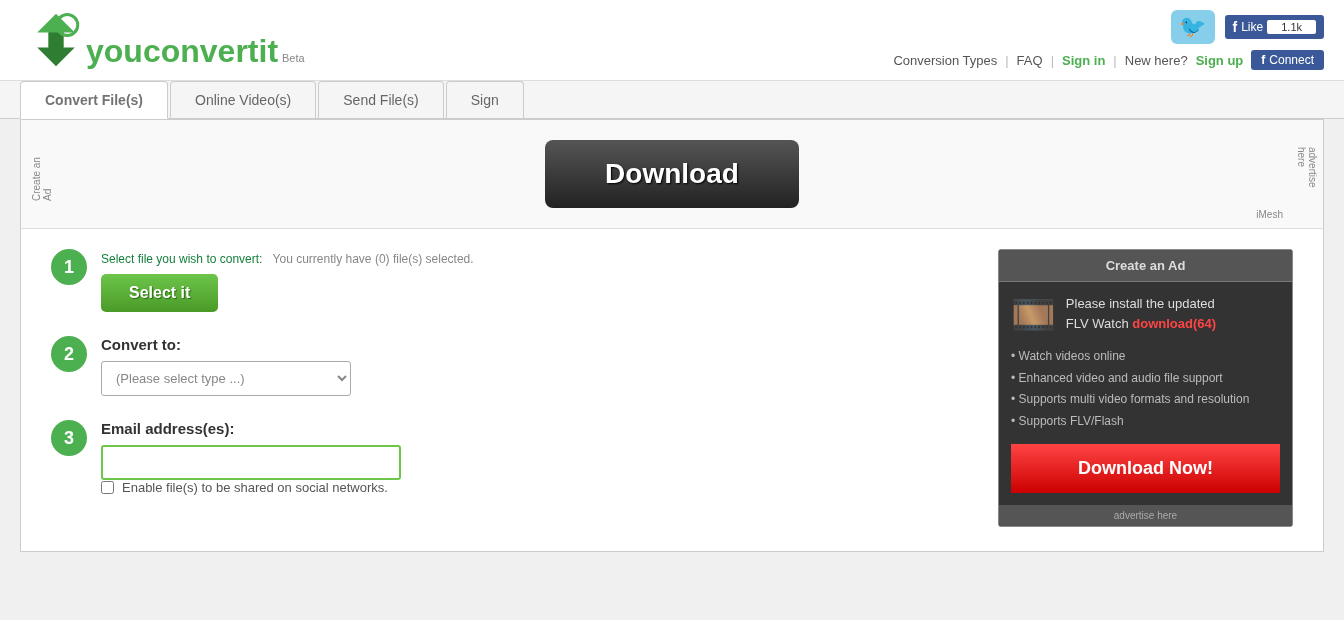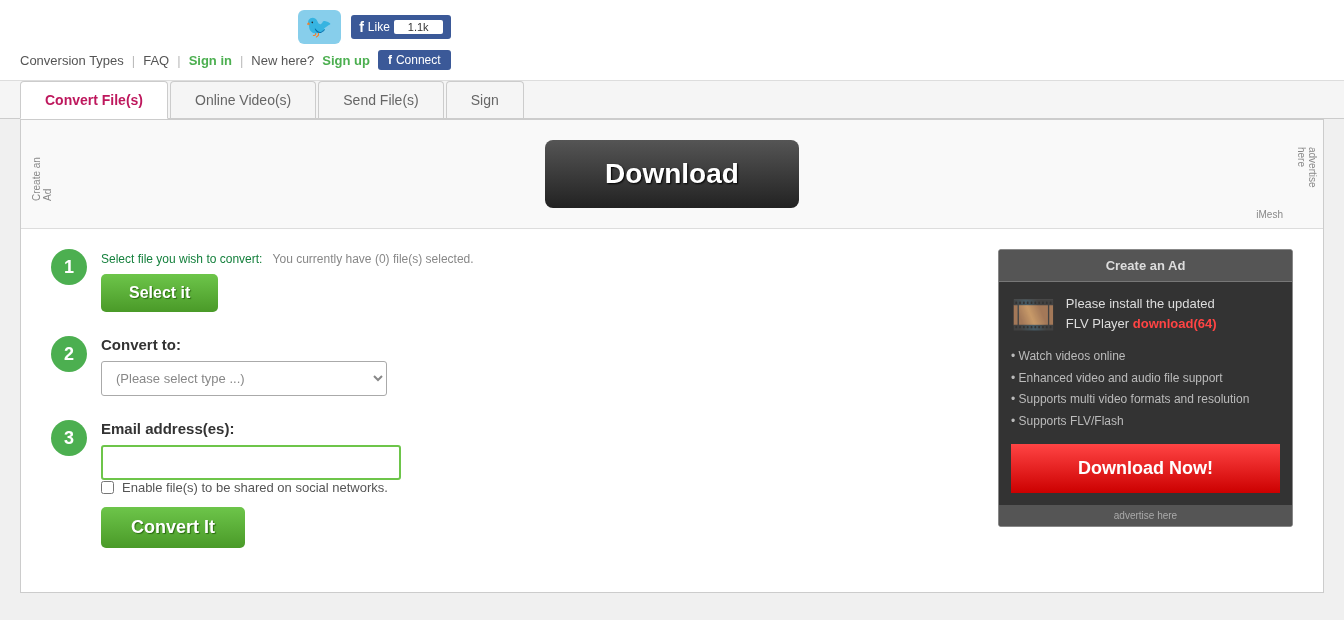--- a/index.html
+++ b/index.html
@@ -21,21 +21,21 @@
 
     .nav-links { display: flex; align-items: center; gap: 8px; font-size: 13px; color: #555; }
     .nav-links a { color: #555; text-decoration: none; }
     .nav-links a.green { color: #4caf50; font-weight: bold; }
     .nav-sep { color: #bbb; }
     .fb-connect-btn { background: #3b5998; color: #fff; font-size: 12px; border-radius: 3px; padding: 3px 10px; cursor: pointer; display: flex; align-items: center; gap: 4px; }
 
     
     .tabs { background: #f5f5f5; border-bottom: 1px solid #ccc; padding: 0 20px; display: flex; align-items: flex-end; }
     .tab { padding: 10px 24px; font-size: 14px; cursor: pointer; border: 1px solid #ccc; border-bottom: none; border-radius: 4px 4px 0 0; margin-right: 2px; background: #f5f5f5; color: #666; }
-    .tab.active { background: #fff; color: #be185d; font-weight: bold; border-bottom: 1px solid #fff; margin-bottom: -1px; }
+    .tab.active { background: #fff; color: #737373; font-weight: bold; border-bottom: 1px solid #fff; margin-bottom: -1px; }
 
     
     .main { background: #fff; border: 1px solid #ccc; margin: 0 20px; padding: 0; }
 
     
     .ad-banner { background: #f9f9f9; border-bottom: 1px solid #ddd; display: flex; align-items: center; justify-content: center; padding: 20px 30px; position: relative; min-height: 100px; }
     .ad-side-text { writing-mode: vertical-rl; transform: rotate(180deg); font-size: 10px; color: #888; position: absolute; left: 10px; top: 50%; transform: rotate(180deg) translateY(50%); }
     .ad-side-text-right { writing-mode: vertical-rl; font-size: 10px; color: #888; position: absolute; right: 5px; top: 50%; transform: translateY(-50%); }
     .ad-buttons { display: flex; gap: 40px; align-items: center; }
     .btn-download-ad { background: linear-gradient(to bottom, #555, #222); color: #fff; font-size: 28px; font-weight: bold; border: none; border-radius: 8px; padding: 18px 60px; cursor: pointer; text-shadow: 1px 1px 2px #000; }
@@ -44,21 +44,21 @@
 
     
     .form-area { padding: 20px 30px; display: flex; gap: 20px; }
     .form-left { flex: 1; }
     .form-step { display: flex; align-items: flex-start; margin-bottom: 24px; gap: 14px; }
     .step-circle { background: #4caf50; color: #fff; font-size: 18px; font-weight: bold; width: 36px; height: 36px; border-radius: 50%; display: flex; align-items: center; justify-content: center; flex-shrink: 0; }
     .step-content { flex: 1; }
     .step-label { font-size: 15px; color: #333; margin-bottom: 8px; font-weight: bold; }
     .step-label span { font-size: 12px; color: #15803d; font-weight: normal; }
     .btn-select { background: linear-gradient(to bottom, #6dc54a, #4a9a28); color: #fff; font-size: 16px; font-weight: bold; border: none; border-radius: 5px; padding: 10px 28px; cursor: pointer; text-shadow: 1px 1px 1px #2a6a10; }
-    .convert-select { width: 286px; padding: 8px 10px; border: 1px solid #aaa; border-radius: 3px; font-size: 13px; color: #888; background: #fff; appearance: auto; }
+    .convert-select { width: 250px; padding: 8px 10px; border: 1px solid #aaa; border-radius: 3px; font-size: 13px; color: #888; background: #fff; appearance: auto; }
     .email-input { width: 300px; padding: 8px 10px; border: 2px solid #6dc54a; border-radius: 3px; font-size: 13px; background: #fff; }
     .checkbox-row { display: flex; align-items: center; gap: 8px; margin-bottom: 12px; font-size: 13px; color: #555; }
     .btn-convert { background: linear-gradient(to bottom, #6dc54a, #4a9a28); color: #fff; font-size: 18px; font-weight: bold; border: none; border-radius: 5px; padding: 10px 30px; cursor: pointer; text-shadow: 1px 1px 1px #2a6a10; }
 
     
     .form-right { width: 295px; flex-shrink: 0; }
     .ad-right { background: #444; border: 1px solid #888; border-radius: 3px; overflow: hidden; }
     .ad-right-title { background: #555; color: #ddd; font-size: 13px; font-weight: bold; text-align: center; padding: 8px; border-bottom: 1px solid #777; }
     .ad-right-body { background: #333; color: #ddd; padding: 12px; }
     .ad-right-top { display: flex; align-items: flex-start; gap: 10px; margin-bottom: 10px; }
@@ -67,20 +67,34 @@
     .ad-right-text .red { color: #f44; font-weight: bold; }
     .ad-right-bullets { font-size: 12px; color: #bbb; line-height: 1.8; list-style: none; padding-left: 0; }
     .ad-right-bullets li::before { content: "• "; color: #bbb; }
     .btn-download-now { display: block; width: 100%; background: linear-gradient(to bottom, #f44, #c00); color: #fff; font-size: 18px; font-weight: bold; text-align: center; border: none; padding: 14px 0; cursor: pointer; margin-top: 12px; }
     .ad-right-footer { background: #555; color: #aaa; font-size: 10px; text-align: center; padding: 5px; }
   </style>
 </head>
 <body>
 
 <div class="header">
+  <div class="logo-area">
+
+    <svg class="logo-icon" viewBox="0 0 80 80" xmlns="http://www.w3.org/2000/svg">
+      <polygon points="40,5 65,30 50,30 50,50 30,50 30,30 15,30" fill="#4caf50"></polygon>
+      <polygon points="40,75 15,50 30,50 30,30 50,30 50,50 65,50" fill="#2e7d32"></polygon>
+      <ellipse cx="55" cy="20" rx="14" ry="14" fill="none" stroke="#4caf50" stroke-width="4"></ellipse>
+    </svg>
+    <div style="display:flex;align-items:flex-end;">
+      <span class="logo-text">
+        <span>you</span><span style="color:#4caf50;font-weight:bold;">convert</span><span>it</span>
+      </span>
+      <span class="logo-beta">Beta</span>
+    </div>
+  </div>
 
   <div class="header-right">
     <div class="social-row">
       <div class="twitter-btn">
         <span style="font-size:22px;">🐦</span>
       </div>
       <div class="fb-like-btn">
         <span style="font-weight:bold;font-size:14px;">f</span>
         <span>Like</span>
         <span class="fb-like-count">1.1k</span>
@@ -151,35 +165,34 @@
 
       <div class="form-step">
         <div class="step-circle">3</div>
         <div class="step-content">
           <div class="step-label">Email address(es):</div>
           <input type="email" class="email-input" style="">
           <div class="checkbox-row">
             <input type="checkbox" style="">
             <label>Enable file(s) to be shared on social networks.</label>
           </div>
-          <button class="btn-convert">Convert It</button>
         </div>
       </div>
 
     </div>
 
     <div class="form-right">
       <div class="ad-right">
         <div class="ad-right-title">Create an Ad</div>
         <div class="ad-right-body">
           <div class="ad-right-top">
             <span class="film-icon">🎞️</span>
             <div class="ad-right-text">
               <span>Please install the updated</span><br>
-              <span>FLV Player</span>
+              <span>FLV Watch</span>
               <span class="red" style="cursor:pointer;">download(64)</span>
             </div>
           </div>
           <ul class="ad-right-bullets">
             <li>Watch videos online</li>
             <li>Enhanced video and audio file support</li>
             <li>Supports multi video formats and resolution</li>
             <li>Supports FLV/Flash</li>
           </ul>
           <button class="btn-download-now">Download Now!</button>

